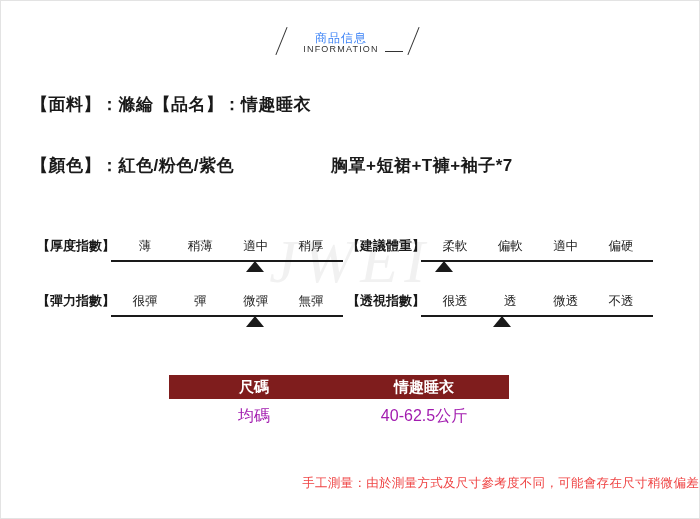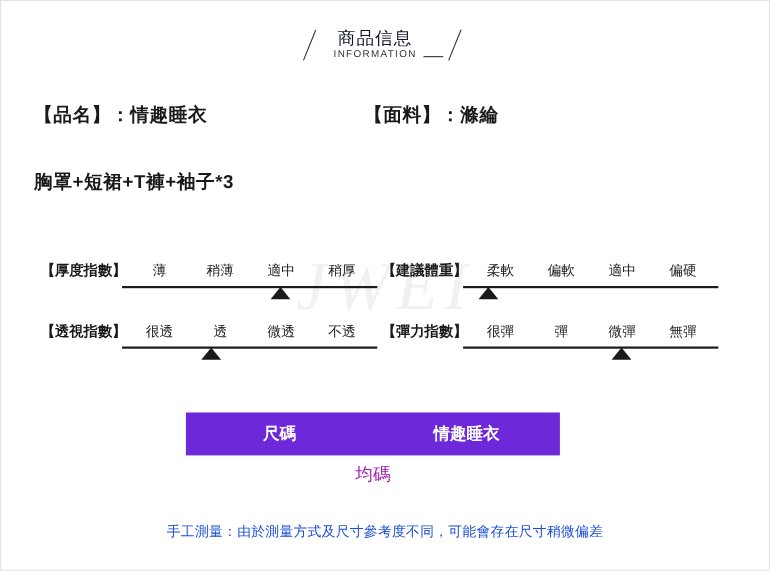--- a/index.html
+++ b/index.html
@@ -78,23 +78,23 @@
     height: 1px;
     background: #333;
     margin-bottom: 2px;
   }
   .header-text {
     text-align: center;
     line-height: 1.05;
     padding: 0 6px;
   }
   .header-title {
-    font-size: 16px;
+    font-size: 12px;
     letter-spacing: 1px;
-    color: #0f172a;
+    color: #3b82f6;
   }
   .header-sub {
     font-size: 9px;
     letter-spacing: 1.2px;
     color: #333;
     margin-top: 0;
   }
 
   
   .specs {
@@ -179,47 +179,47 @@
   
   .size-table {
     position: absolute;
     top: 374px;
     left: 168px;
     width: 340px;
     z-index: 2;
   }
   .size-head {
     display: flex;
-    background: #6d28d9;
+    background: #7f1d1d;
     color: #ffffff;
     font-size: 15px;
     font-weight: bold;
-    height: 39px;
+    height: 24px;
     align-items: center;
   }
   .size-head div, .size-body div {
     flex: 1;
     text-align: center;
   }
   .size-body {
     display: flex;
     height: 34px;
     align-items: center;
     font-size: 16px;
     color: #a21caf;
   }
 
   
   .footer-note {
     position: absolute;
     bottom: 26px;
     left: 0; right: 0;
-    text-align: center;
+    text-align: right;
     font-size: 12.5px;
-    color: #1d4ed8;
+    color: #ef4444;
     letter-spacing: 0.3px;
     z-index: 2;
   }
 </style>
 </head>
 <body>
 
 <div class="page">
 
   <div class="watermark">JWEI</div>
@@ -231,32 +231,36 @@
         <div class="header-title">商品信息</div>
         <div class="header-sub">INFORMATION</div>
       </div>
       <span class="rule-right"></span>
       <span class="slash"></span>
     </div>
   </div>
 
   <div class="specs">
     <div class="spec-row">
+      <div class="spec-cell">
+        <span class="spec-label">【面料】：</span>
+        <span class="spec-value">滌綸</span>
+      </div>
       <div class="spec-cell left">
         <span class="spec-label">【品名】：</span>
         <span class="spec-value">情趣睡衣</span>
       </div>
+    </div>
+    <div class="spec-row">
+      <div class="spec-cell left">
+        <span class="spec-label">【顏色】：</span>
+        <span class="spec-value">紅色/粉色/紫色</span>
+      </div>
       <div class="spec-cell">
-        <span class="spec-label">【面料】：</span>
-        <span class="spec-value">滌綸</span>
-      </div>
-    </div>
-    <div class="spec-row">
-      <div class="spec-cell">
-        <span class="spec-value">胸罩+短裙+T褲+袖子*3</span>
+        <span class="spec-value">胸罩+短裙+T褲+袖子*7</span>
       </div>
     </div>
   </div>
 
   <div class="meters">
 
     <div class="meter-row">
       <div class="meter">
         <div class="meter-head">
           <span class="meter-title">【厚度指數】</span>
@@ -285,55 +289,56 @@
           <span class="meter-marker" style="left:10%"></span>
         </div>
       </div>
     </div>
 
     <div class="meter-spacer"></div>
 
     <div class="meter-row">
       <div class="meter">
         <div class="meter-head">
+          <span class="meter-title">【彈力指數】</span>
+          <span class="meter-opts">
+            <span class="meter-opt">很彈</span>
+            <span class="meter-opt">彈</span>
+            <span class="meter-opt">微彈</span>
+            <span class="meter-opt">無彈</span>
+          </span>
+        </div>
+        <div class="meter-line">
+          <span class="meter-marker" style="left:62%"></span>
+        </div>
+      </div>
+      <div class="meter">
+        <div class="meter-head">
           <span class="meter-title">【透視指數】</span>
           <span class="meter-opts">
             <span class="meter-opt">很透</span>
             <span class="meter-opt">透</span>
             <span class="meter-opt">微透</span>
             <span class="meter-opt">不透</span>
           </span>
         </div>
         <div class="meter-line">
           <span class="meter-marker" style="left:35%"></span>
         </div>
       </div>
-      <div class="meter">
-        <div class="meter-head">
-          <span class="meter-title">【彈力指數】</span>
-          <span class="meter-opts">
-            <span class="meter-opt">很彈</span>
-            <span class="meter-opt">彈</span>
-            <span class="meter-opt">微彈</span>
-            <span class="meter-opt">無彈</span>
-          </span>
-        </div>
-        <div class="meter-line">
-          <span class="meter-marker" style="left:62%"></span>
-        </div>
-      </div>
     </div>
 
   </div>
 
   <div class="size-table">
     <div class="size-head">
       <div>尺碼</div>
       <div>情趣睡衣</div>
     </div>
     <div class="size-body">
       <div>均碼</div>
+      <div>40-62.5公斤</div>
     </div>
   </div>
 
   <div class="footer-note">手工測量：由於測量方式及尺寸參考度不同，可能會存在尺寸稍微偏差</div>
 
 </div>
 
 </body></html>

